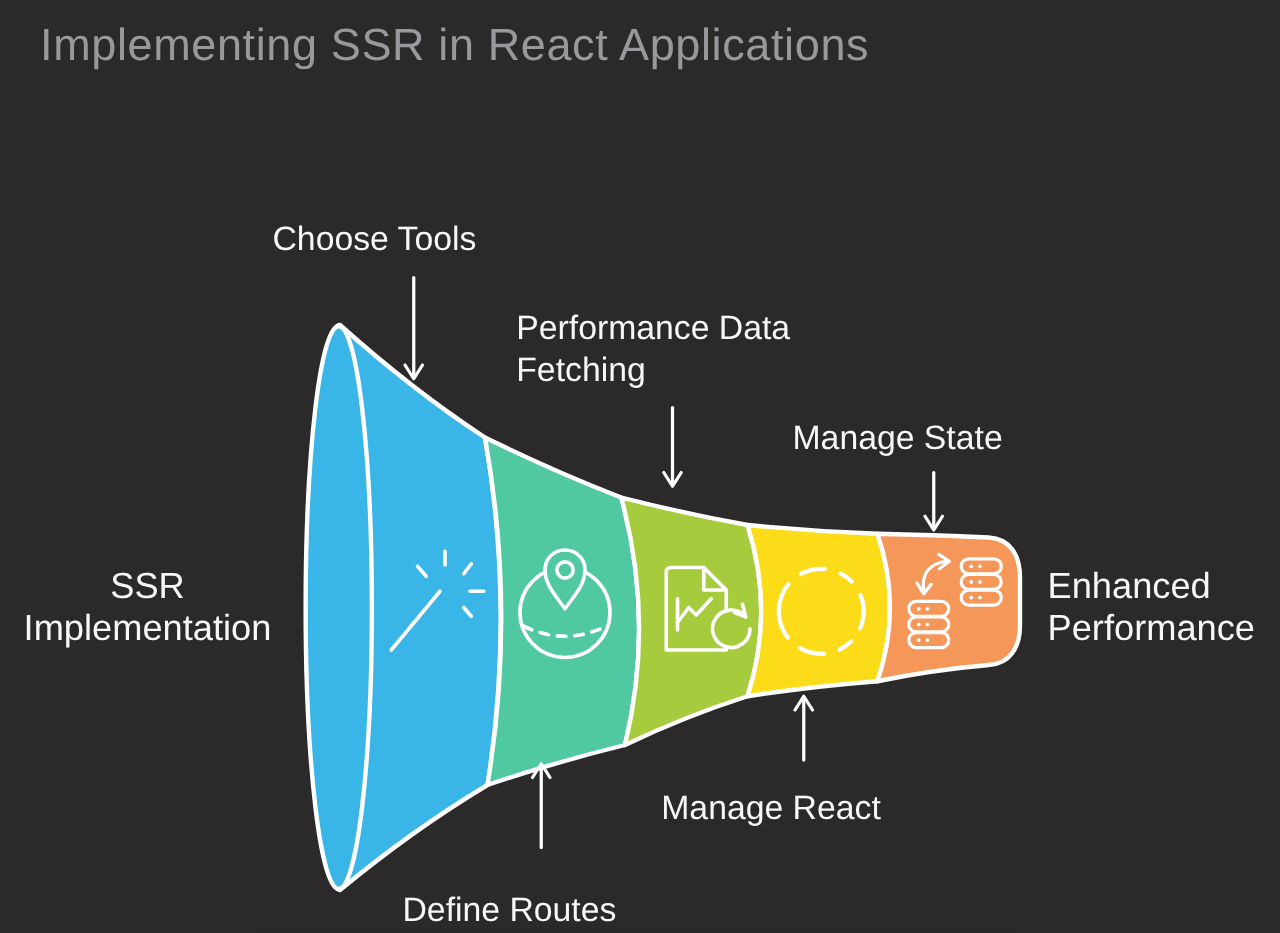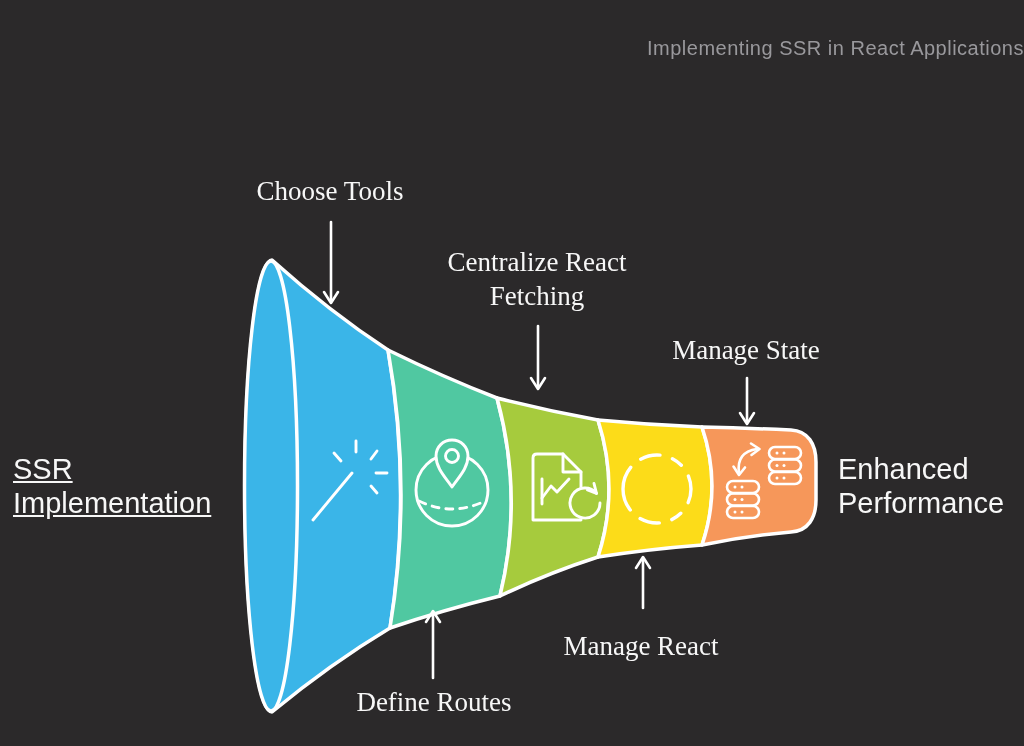--- a/index.html
+++ b/index.html
@@ -11,47 +11,45 @@
   html, body { width: 1024px; height: 746px; }
   body {
     background: var(--bg-color);
     font-family: "Liberation Sans", sans-serif;
     overflow: hidden;
   }
   .stage-wrap { position: relative; width: 1024px; height: 746px; }
   svg.diagram { position: absolute; left: 0; top: 0; width: 1024px; height: 746px; }
   .title {
     position: absolute;
-    left: 32px; top: 32px; width: 992px;
-    text-align: right;
-    font-size: 20px;
+    left: 32px; top: 20px; width: 992px;
+    text-align: left;
+    font-size: 36px;
     line-height: 32px;
     color: var(--title-color);
     letter-spacing: 0.5px;
   }
   .lbl {
     position: absolute;
     color: var(--label-color);
     font-size: 27px;
     line-height: 34px;
-    text-align: center;
-    font-family: Liberation Serif, serif;
   }
   .side-lbl {
     position: absolute;
     color: var(--label-color);
     font-size: 29px;
     line-height: 34px;
   }
   .lbl-choose     { left: 218px; top: 174px; width: 224px; }
   .lbl-centralize { left: 413px; top: 245px; width: 248px; }
   .lbl-hydrate    { left: 634px; top: 333px; width: 224px; }
   .lbl-manage     { left: 529px; top: 629px; width: 224px; }
-  .lbl-define     { left: 322px; top: 685px; width: 224px; }
-  .lbl-ssr        { left: 13px;  top: 452px; width: 210px; text-align: left; text-decoration: underline; }
+  .lbl-define     { left: 322px; top: 711px; width: 224px; }
+  .lbl-ssr        { left: 13px;  top: 452px; width: 210px; text-align: center; }
   .lbl-enhanced   { left: 838px; top: 452px; width: 210px; text-align: left; }
 </style>
 </head>
 <body>
 
 <div class="stage-wrap">
 
   <svg class="diagram" viewBox="0 0 1024 746">
 
     <rect x="0" y="0" width="1024" height="746" fill="#2b292a"></rect>
@@ -150,21 +148,21 @@
         <path d="M 433,678 L 433,613"></path>
         <path d="M 426,622 L 433,611 L 440,622"></path>
       </g>
     </g>
   </svg>
 
   <div class="title">Implementing SSR in React Applications</div>
 
   <div class="lbl lbl-choose">Choose Tools</div>
 
-  <div class="lbl lbl-centralize">Centralize React Fetching</div>
+  <div class="lbl lbl-centralize">Performance Data Fetching</div>
 
   <div class="lbl lbl-hydrate">Manage State</div>
 
   <div class="lbl lbl-manage">Manage React</div>
 
   <div class="lbl lbl-define">Define Routes</div>
 
   <div class="side-lbl lbl-ssr">SSR Implementation</div>
 
   <div class="side-lbl lbl-enhanced">Enhanced Performance</div>

